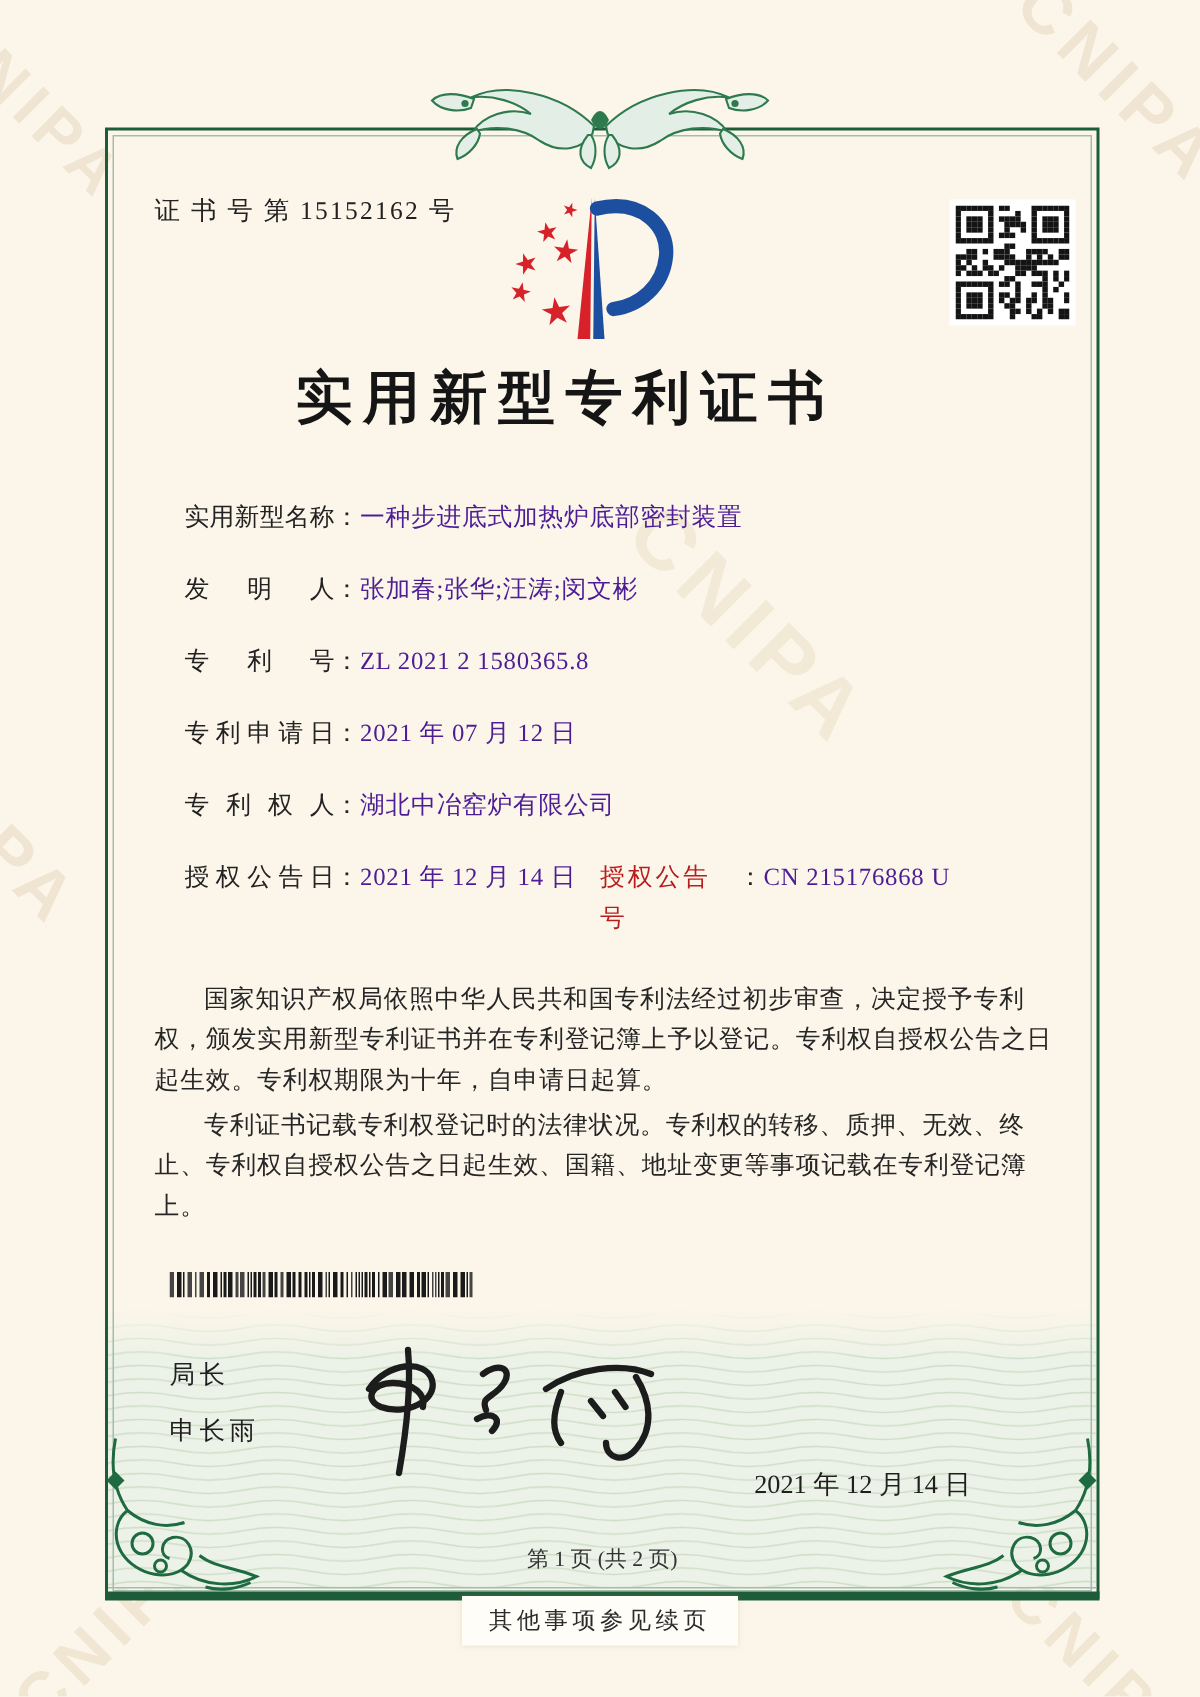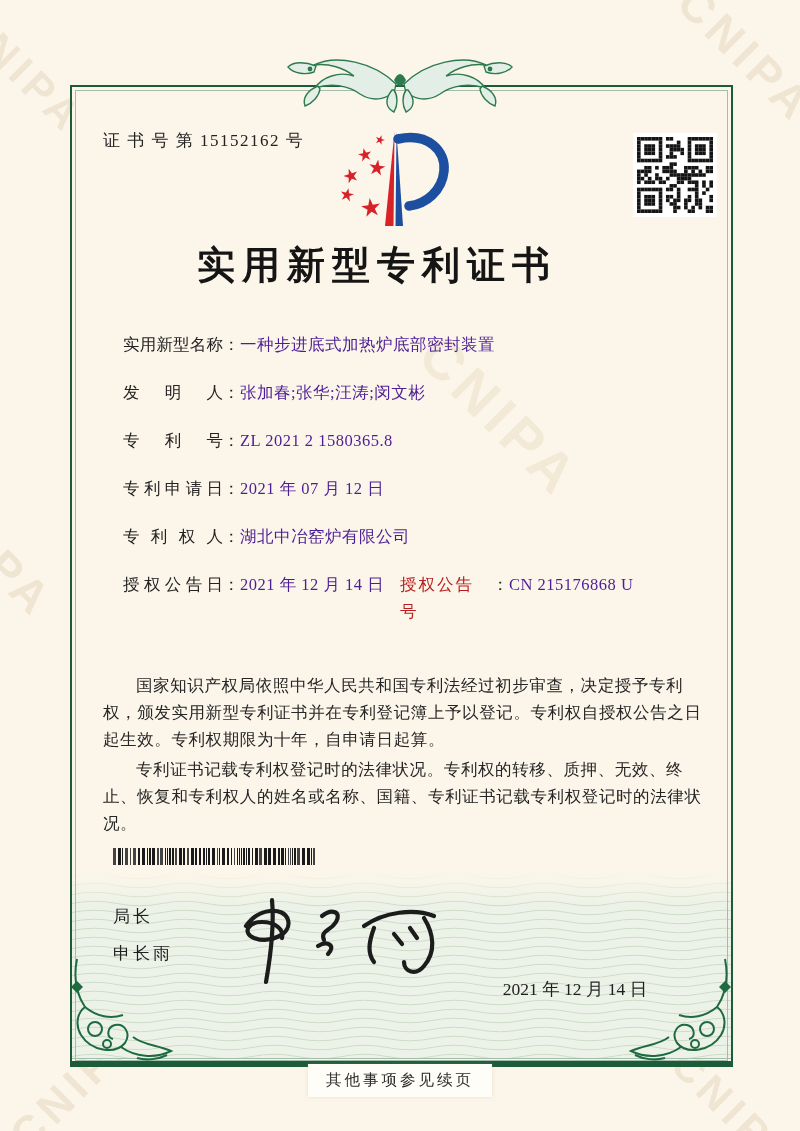--- a/index.html
+++ b/index.html
@@ -34,21 +34,21 @@
   .fields{position:absolute;left:103px;top:331px;width:610px;font-size:16.5px;line-height:27px;}
   .row{margin-bottom:21px;}
   .row-tight{margin-bottom:5px;}
   .flabel{display:inline-block;width:100px;text-align:justify;text-align-last:justify;
           text-justify:inter-character;vertical-align:top;color:#222;margin-left:20px;}
   .fcolon{display:inline-block;width:17px;vertical-align:top;color:#222;}
   .fvalue{display:inline-block;vertical-align:top;max-width:430px;letter-spacing:.5px;color:#4c1d95;}
   .fvalue-w{width:160px;}
   .flabel2{display:inline-block;width:92px;letter-spacing:2px;vertical-align:top;color:#b91c1c;}
 
-  .paras{position:absolute;left:103px;top:672px;width:608px;font-size:16.5px;line-height:27px;
+  .paras{position:absolute;left:103px;top:652px;width:608px;font-size:16.5px;line-height:27px;
          letter-spacing:.6px;color:#262626;}
   .paras p{margin:0 0 3px 0;text-indent:2em;}
 
   .barcode{position:absolute;left:113px;top:848px;}
 
   .sig-role{position:absolute;left:113px;top:905px;font-family:Liberation Serif, serif;
             font-size:17px;letter-spacing:3px;color:#1f1f1f;}
   .sig-name{position:absolute;left:113px;top:942px;font-family:"Liberation Sans","DejaVu Sans",sans-serif;
             font-size:17px;letter-spacing:3px;color:#1f1f1f;}
   .sig-draw{position:absolute;left:218px;top:892px;}
@@ -397,21 +397,21 @@
     <div class="row">
       <span class="flabel">专利权人</span><span class="fcolon">：</span><span class="fvalue">湖北中冶窑炉有限公司</span>
     </div>
     <div class="row">
       <span class="flabel">授权公告日</span><span class="fcolon">：</span><span class="fvalue fvalue-w">2021 年 12 月 14 日</span><span class="flabel2">授权公告号</span><span class="fcolon">：</span><span class="fvalue">CN 215176868 U</span>
     </div>
   </div>
 
   <div class="paras">
     <p>国家知识产权局依照中华人民共和国专利法经过初步审查，决定授予专利权，颁发实用新型专利证书并在专利登记簿上予以登记。专利权自授权公告之日起生效。专利权期限为十年，自申请日起算。</p>
-    <p>专利证书记载专利权登记时的法律状况。专利权的转移、质押、无效、终止、恢复和专利权人的姓名或名称、国籍、专利证书记载专利权登记时的法律状况。</p>
+    <p>专利证书记载专利权登记时的法律状况。专利权的转移、质押、无效、终止、专利权自授权公告之日起生效、国籍、地址变更等事项记载在专利登记簿上。</p>
   </div>
 
   <svg class="barcode" id="barcode-svg" width="207" height="17">
       <rect x="0" y="0" width="3" height="17" fill="#444"></rect>
       <rect x="5" y="0" width="3" height="17" fill="#1a1a1a"></rect>
       <rect x="9" y="0" width="1" height="17" fill="#1a1a1a"></rect>
       <rect x="12" y="0" width="3" height="17" fill="#444"></rect>
       <rect x="17" y="0" width="1" height="17" fill="#444"></rect>
       <rect x="20" y="0" width="3" height="17" fill="#444"></rect>
       <rect x="25" y="0" width="2" height="17" fill="#1a1a1a"></rect>
@@ -477,15 +477,16 @@
       <path d="M104,24 C114,16 124,20 118,30 C112,40 102,38 106,48"></path>
       <path d="M100,54 C110,48 118,54 110,62"></path>
       <path d="M146,34 C166,20 196,16 216,24"></path>
       <path d="M156,36 C150,52 150,62 156,70"></path>
       <path d="M206,26 C216,42 218,60 206,74 C198,84 186,80 186,70"></path>
       <path d="M176,42 L184,52 M192,36 L199,46"></path>
     </g>
   </svg>
   <div class="issue-date">2021 年 12 月 14 日</div>
 
+  <div class="page-info">第 1 页 (共 2 页)</div>
   <div class="note-box">其他事项参见续页</div>
 
 </div>
 
 </body></html>

